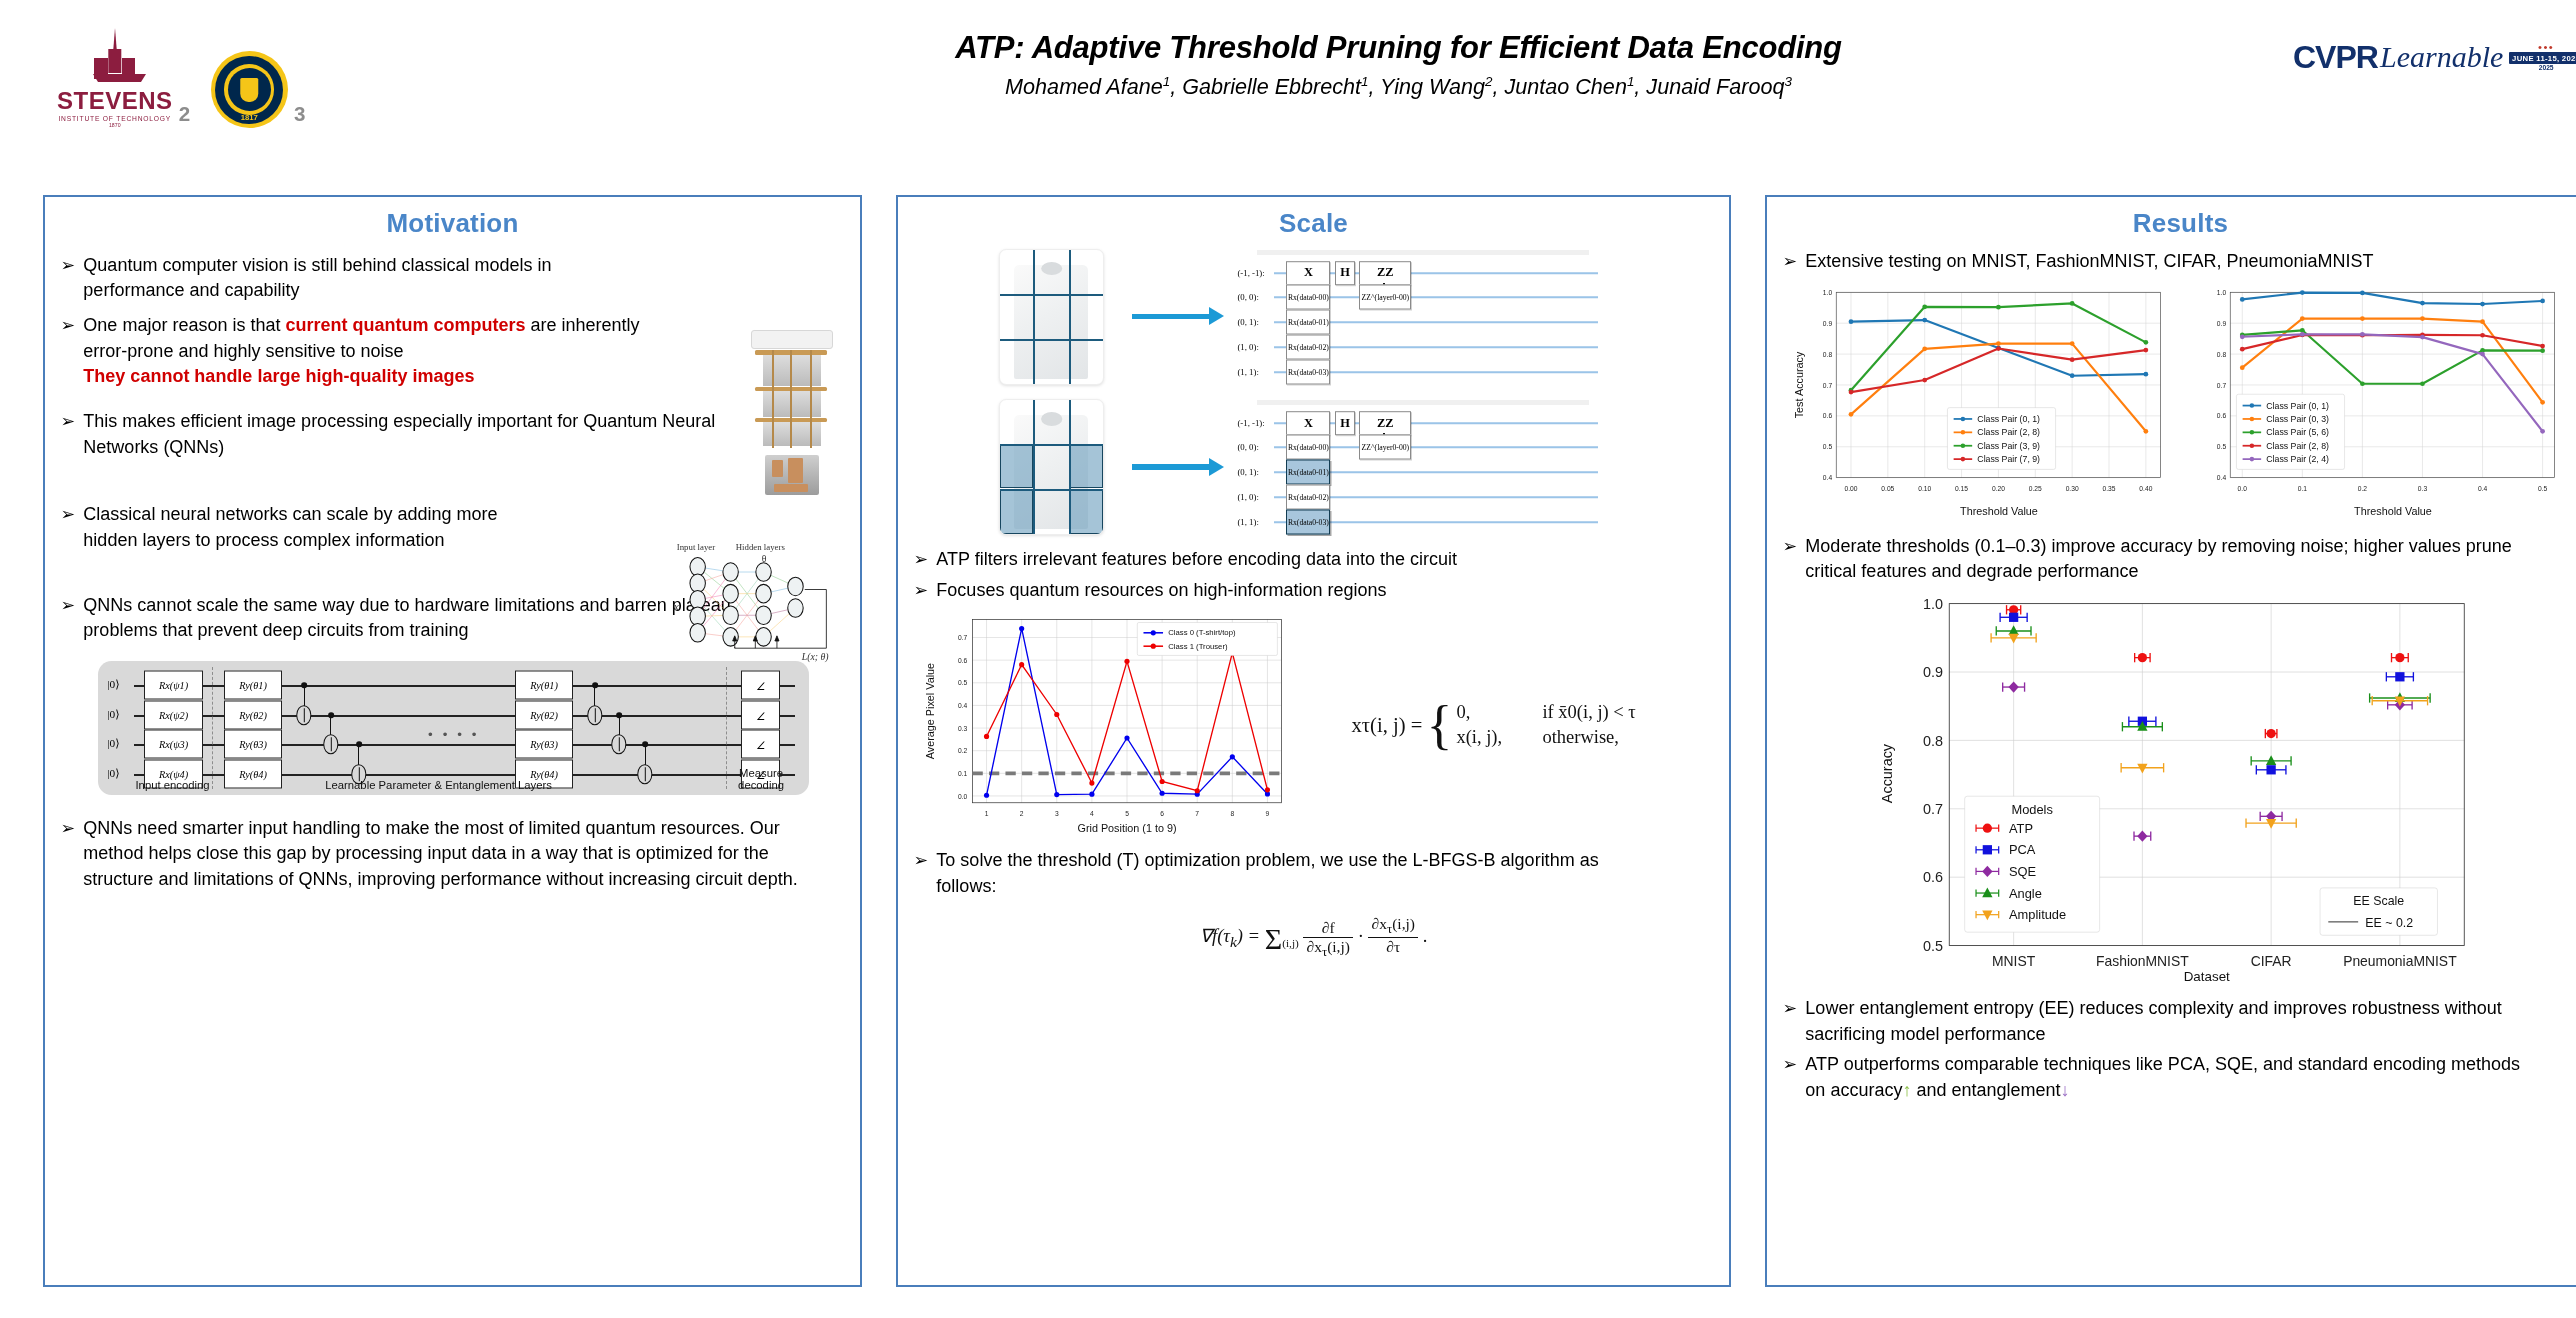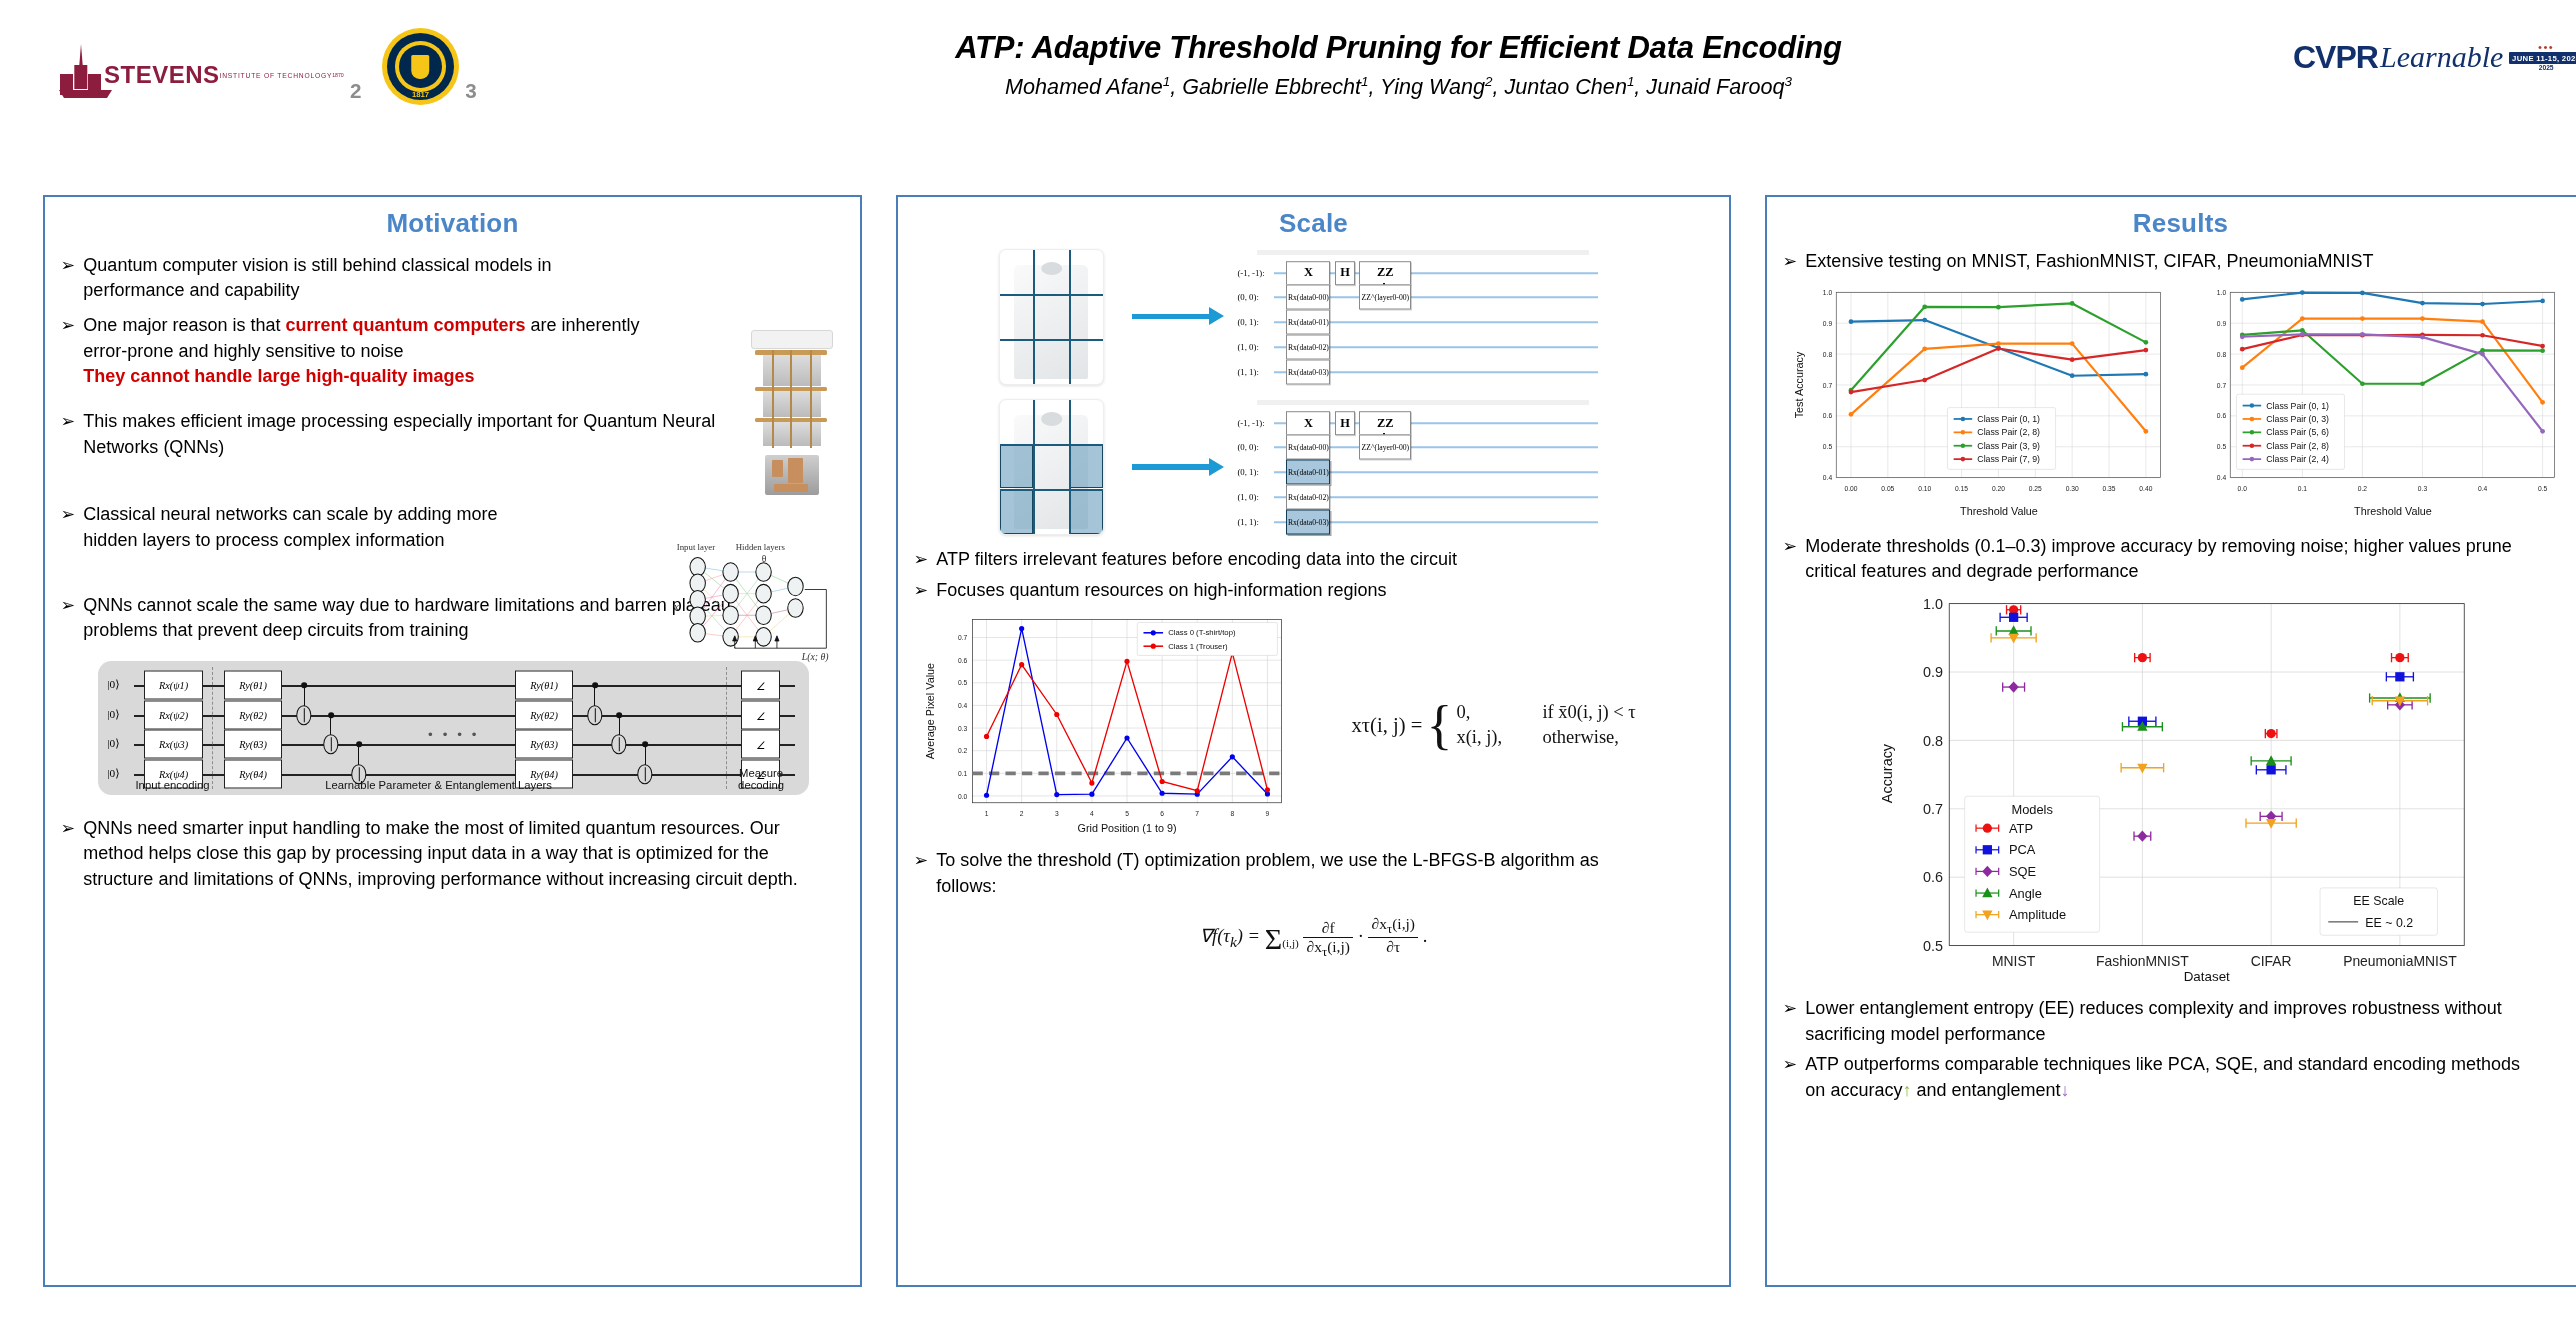--- a/index.html
+++ b/index.html
@@ -17,21 +17,21 @@
   .seal{width:56px;height:62px;border:2.6px solid #8c1d3f;border-radius:50%;position:relative;box-sizing:border-box;}
   .seal:before{content:"";position:absolute;inset:5.7px;border:1.5px solid #8c1d3f;border-radius:50%;}
   .seal:after{content:"";position:absolute;left:50%;top:50%;transform:translate(-50%,-50%);
               width:18.5px;height:27px;border:1.5px solid #8c1d3f;border-radius:0 0 9.3px 9.3px;}
   .fordham-txt{display:flex;flex-direction:column;gap:2.1px;}
   .fordham-name{font-family:"Liberation Serif",serif;font-size:28px;letter-spacing:1px;color:#8c1d3f;line-height:1;}
   .fordham-rule{height:1.5px;background:#8c1d3f;width:100%;}
   .fordham-sub{font-family:"Liberation Serif",serif;font-size:13px;letter-spacing:1.8px;color:#4a4a4a;line-height:1;}
 
   
-  .stevens{display:flex;align-items:center;}
+  .stevens{display:flex;flex-direction:column;align-items:center;}
   .stevens-castle{width:47px;height:61px;position:relative;}
   .stevens-castle .spire{position:absolute;left:50%;top:0;transform:translateX(-50%);width:0;height:0;
       border-left:2.6px solid transparent;border-right:2.6px solid transparent;border-bottom:25px solid #8c1d3f;}
   .stevens-castle .tower{position:absolute;left:50%;top:20.6px;transform:translateX(-50%);width:13.4px;height:24px;background:#8c1d3f;}
   .stevens-castle .wing-l{position:absolute;left:3.1px;top:30px;width:13.4px;height:20.6px;background:#8c1d3f;}
   .stevens-castle .wing-r{position:absolute;right:3.1px;top:30px;width:13.4px;height:20.6px;background:#8c1d3f;}
   .stevens-castle .base{position:absolute;left:2.1px;bottom:7.2px;width:43px;height:0;
       border-left:5.2px solid transparent;border-right:5.2px solid transparent;border-top:8.2px solid #8c1d3f;}
   .stevens-name{font-size:24px;font-weight:900;color:#8c1d3f;letter-spacing:0.5px;line-height:1;}
   .stevens-sub{font-size:6.7px;color:#8c1d3f;letter-spacing:0.8px;margin-top:2.1px;}

